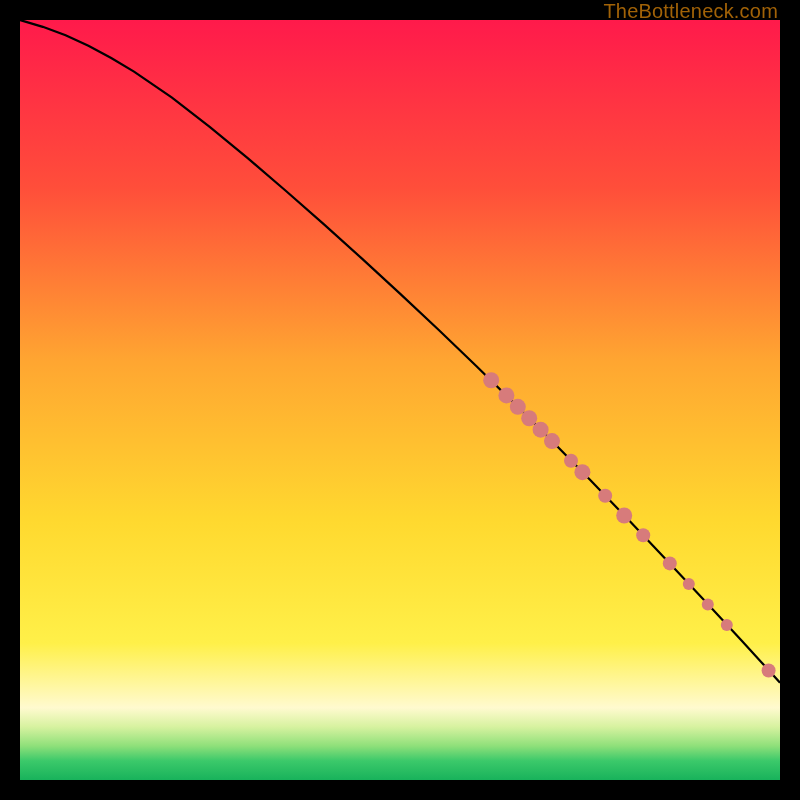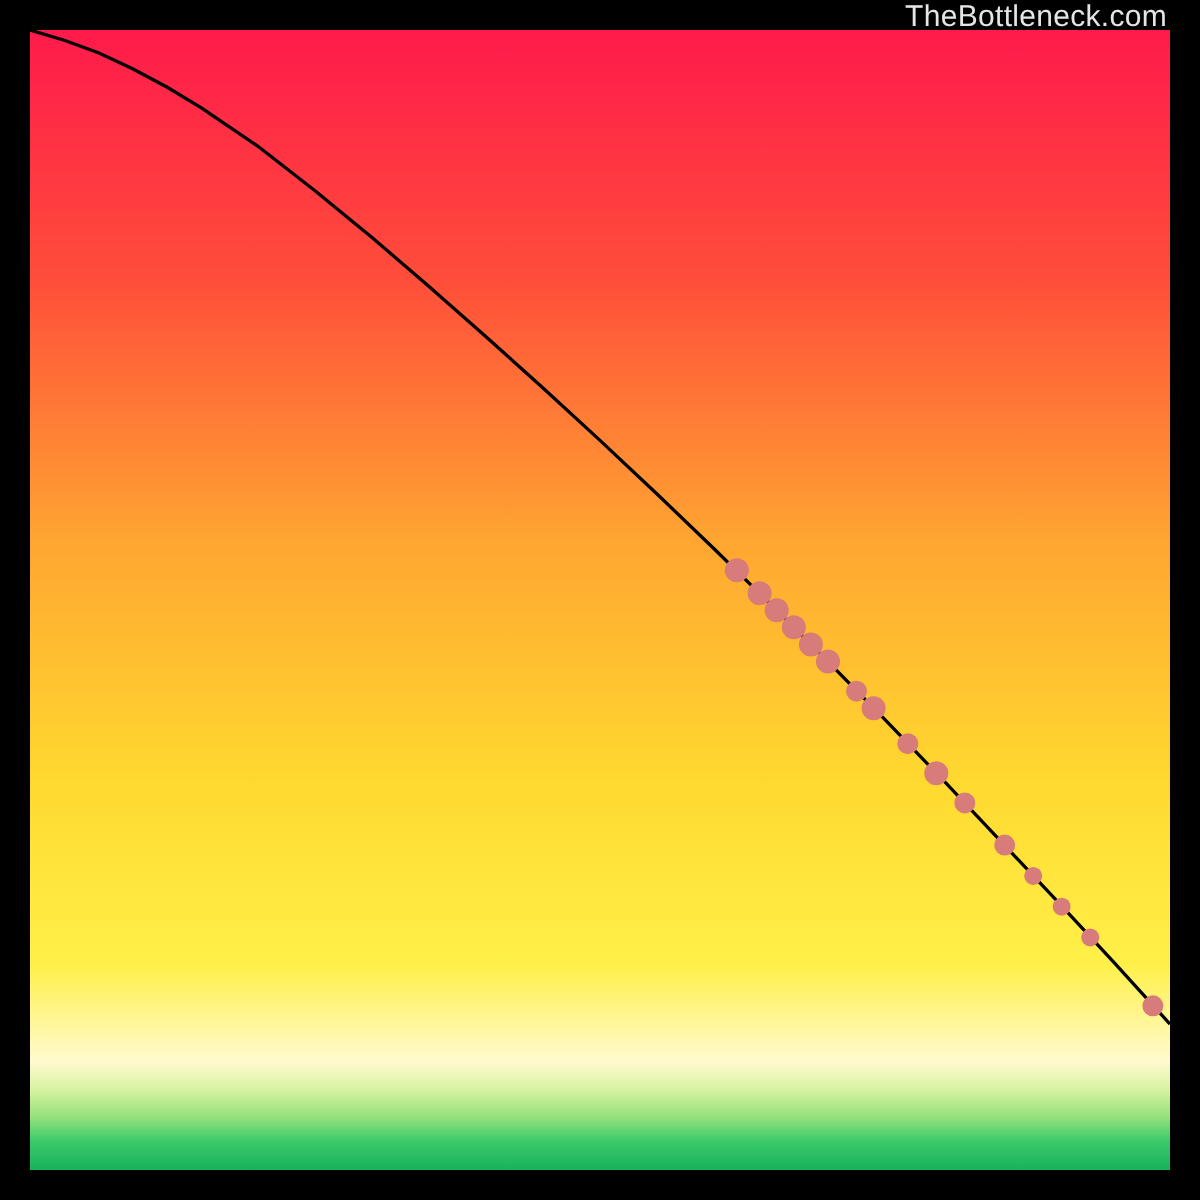--- a/index.html
+++ b/index.html
@@ -23,21 +23,21 @@
     position: absolute;
     left: 0;
     top: 0;
     width: 760px;
     height: 760px;
   }
   .watermark {
     position: absolute;
     top: 0;
     right: 22px;
-    color: #e5e5e5;
+    color: #a16207;
     font-size: 20px;
     font-weight: 400;
     letter-spacing: 0.2px;
     user-select: none;
     margin-left: 43px;
   }
 </style>
 </head>
 <body>
 

